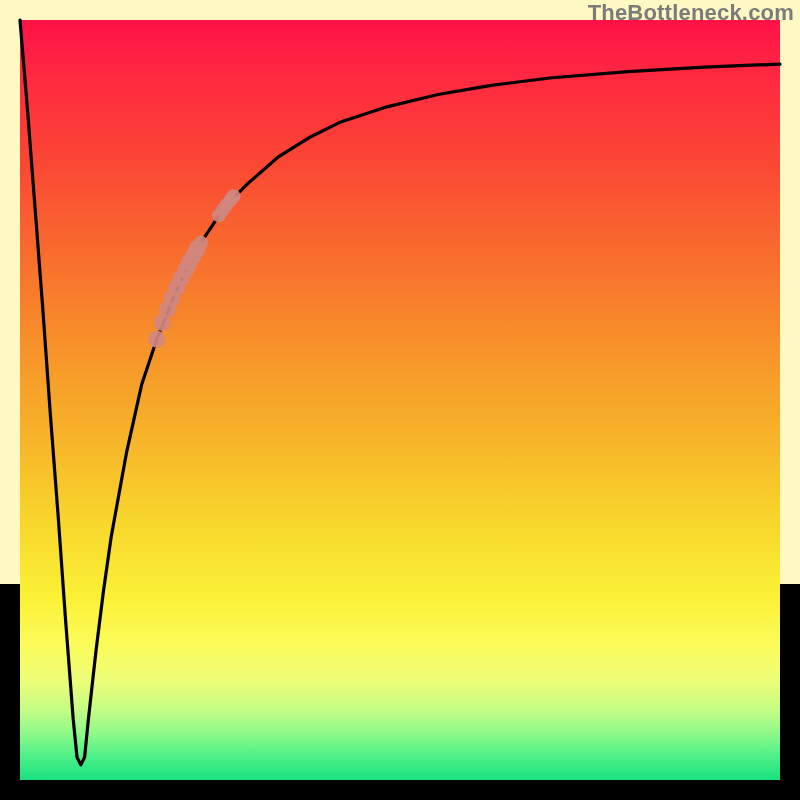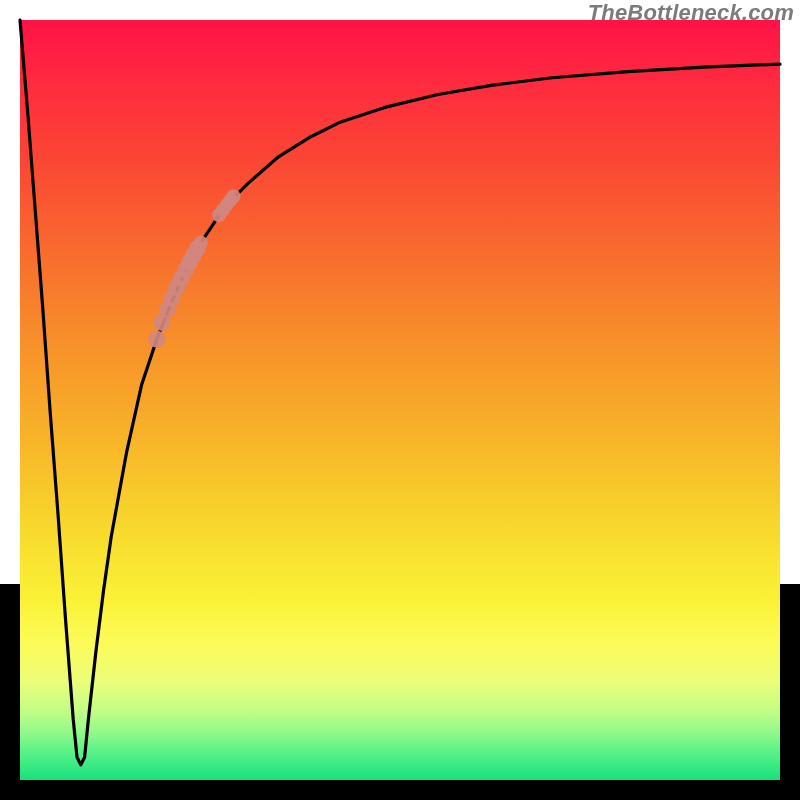--- a/index.html
+++ b/index.html
@@ -8,22 +8,21 @@
     width: 800px;
     height: 800px;
     background: #000;
     font-family: Arial, Helvetica, sans-serif;
     overflow: hidden;
   }
   .frame {
     position: relative;
     width: 800px;
     height: 584px;
-    background: #ffffff;
-    font-style: italic;
+    background: #fef9c3;
   }
   .plot-area {
     position: absolute;
     left: 20px;
     top: 20px;
     width: 760px;
     height: 760px;
     
     background: linear-gradient(
       to bottom,

